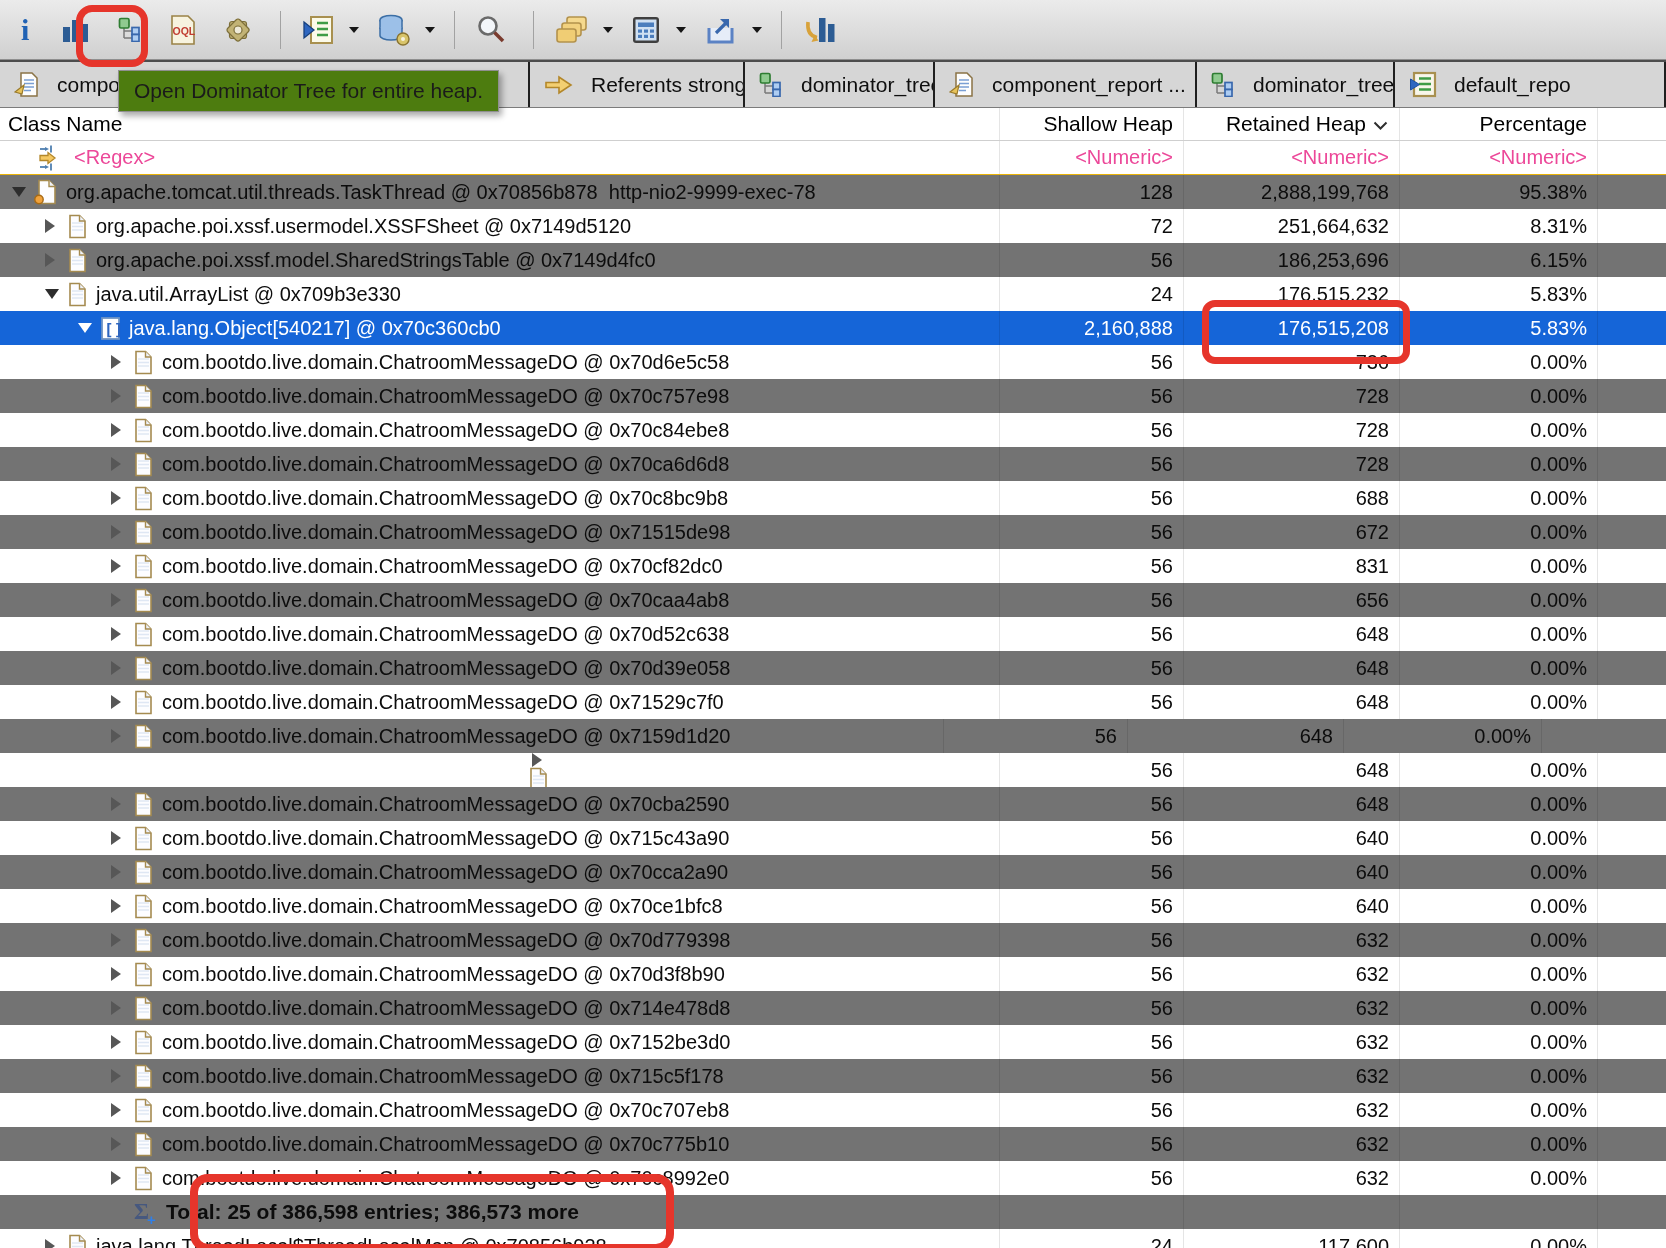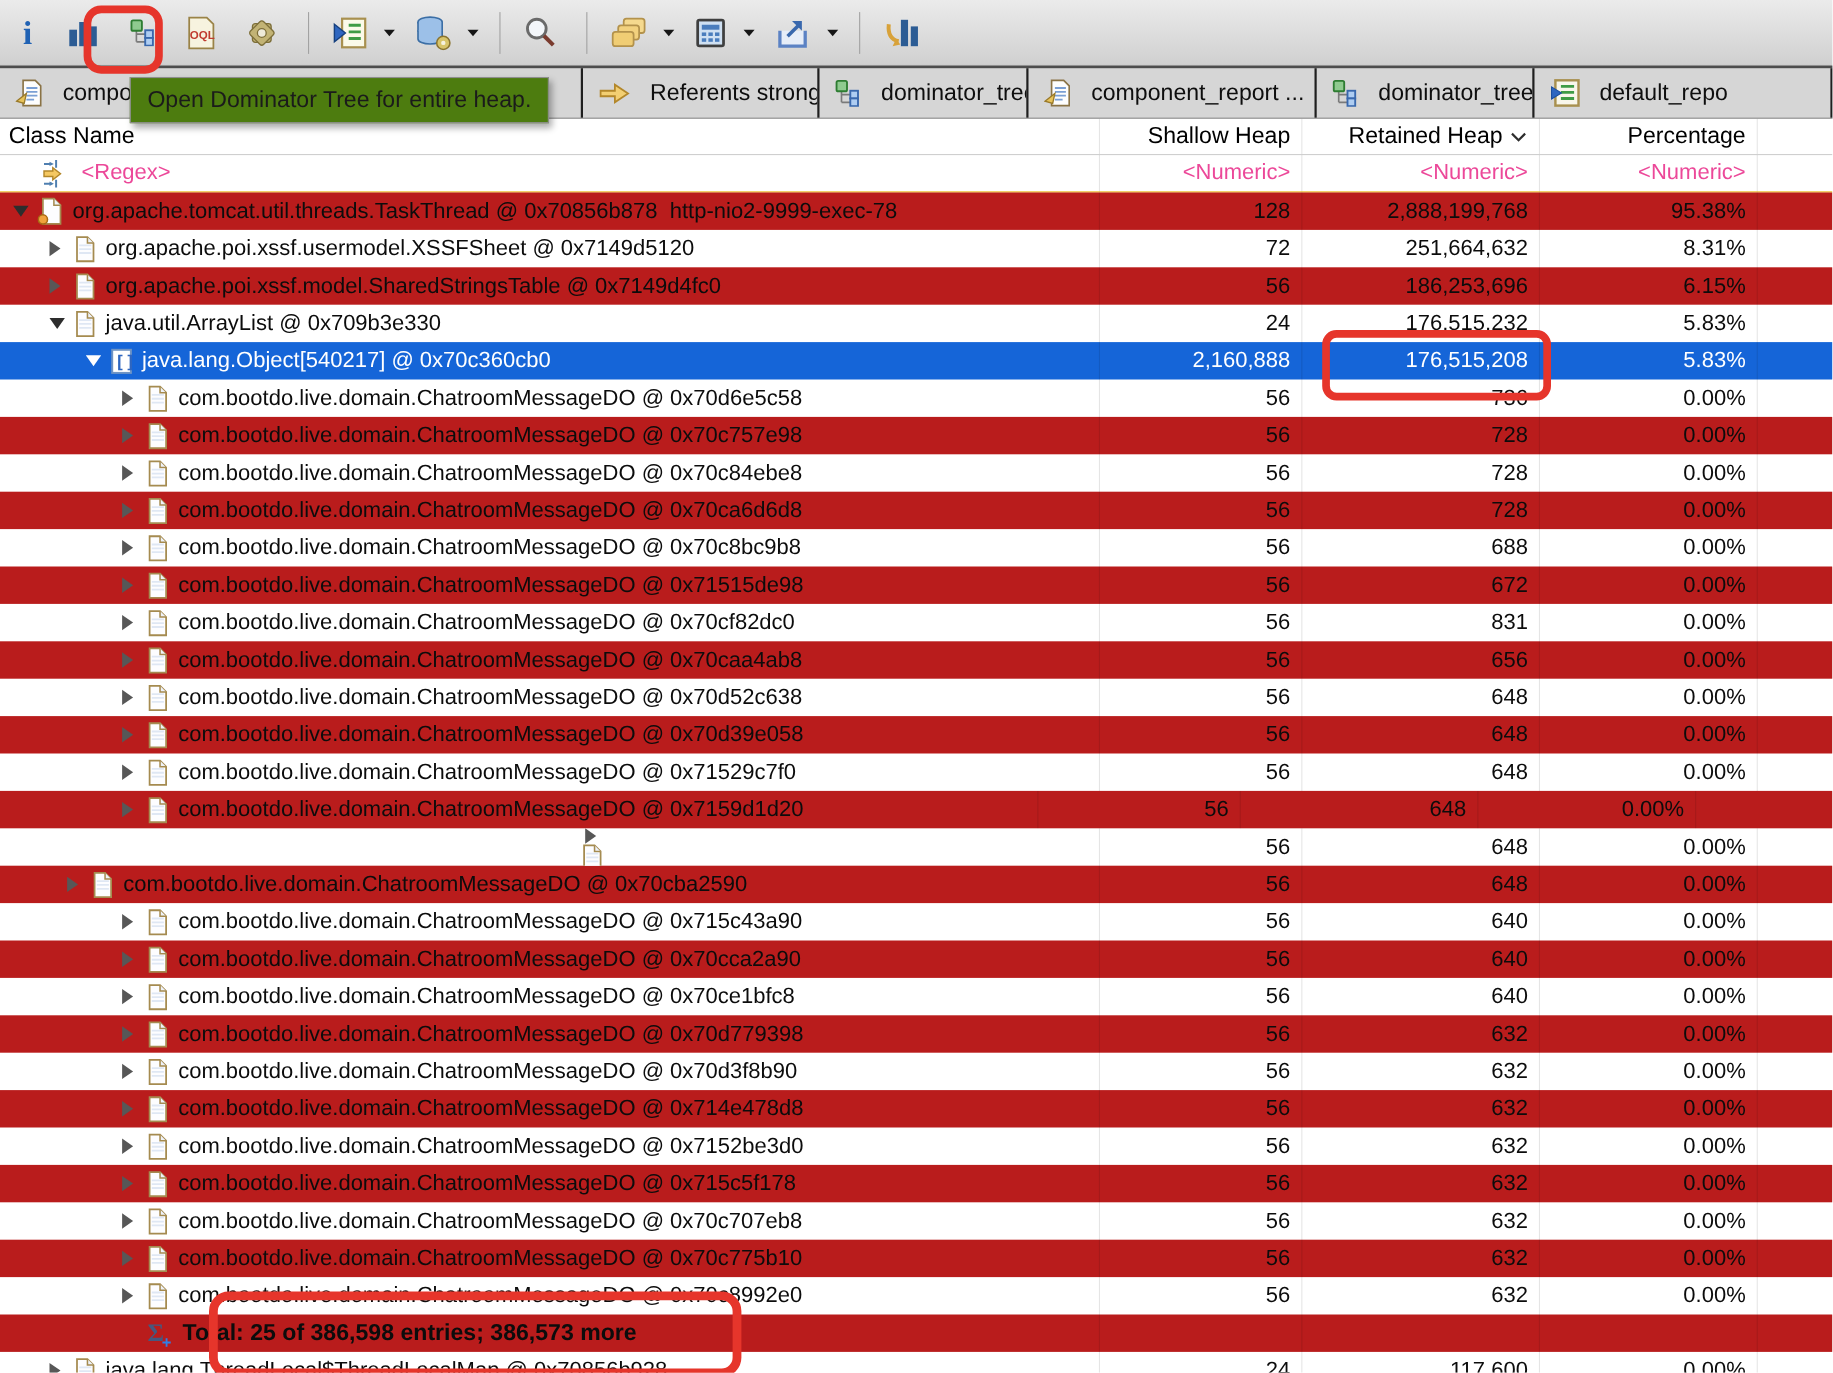--- a/index.html
+++ b/index.html
@@ -23,21 +23,21 @@
 
   #tooltip{position:absolute;left:118px;top:70px;height:40px;background:#4d7c0f;
            border:1px solid #8f8f8f;box-shadow:3px 4px 6px rgba(0,0,0,.33);display:flex;
            align-items:center;padding:0 15px;font-size:21px;color:#1b1b1b;z-index:40;white-space:nowrap}
 
   
   #grid{position:absolute;left:0;top:108px;width:1666px;height:1140px;background:#fff;overflow:hidden}
   .hrow{display:flex;height:32px;border-bottom:1px solid #cfcfcf;font-size:21px;color:#000}
   .frow{display:flex;height:33px;border-bottom:1px solid #eab308;font-size:20px;color:#ec4899}
   .row{display:flex;height:34px;font-size:20px}
-  .row.alt{background:#b91c1c}
+  .row.alt{background:#737373}
   .row.selected{background:#1565d8;color:#fff}
   .row.total{font-weight:bold;font-size:21px}
   .c{height:100%;display:flex;align-items:center;box-sizing:border-box;
      border-right:1px solid rgba(0,0,0,.10);overflow:hidden;flex:none}
   .c.num{justify-content:flex-end;padding-right:10px}
   .fill{flex:1;height:100%}
   .label{white-space:pre}
   .expbox{width:20px;flex:none;display:flex;align-items:center}
   .tri-o{width:0;height:0;border-left:7px solid transparent;border-right:7px solid transparent;
          border-top:10px solid #2d2d2d}
@@ -738,21 +738,21 @@
       </div>
       <div class="c num" style="width: 216px;">
         <span>648</span>
       </div>
       <div class="c num" style="width: 198px;">
         <span>0.00%</span>
       </div>
       <div class="fill"></div>
     </div>
     <div class="row alt">
-      <div class="c" style="width: 1000px; padding-left: 61px;">
+      <div class="c" style="width: 1000px; padding-left: 111px;">
         <span class="expbox">
           <span class="tri-c"></span>
         </span>
         <span class="icon">
           <svg width="21" height="25" viewBox="0 0 21 25">
             <path d="M3 1.5 h9.5 l5.5 5.5 v16.5 h-15 z" fill="#fdfdff" stroke="#a58b50" stroke-width="1.6"></path>
             <path d="M12.5 1.5 v5.5 h5.5" fill="#eef2fa" stroke="#a58b50" stroke-width="1.4"></path>
             <path d="M5 9 h11 M5 12.5 h11 M5 16 h11" stroke="#dfe7f4" stroke-width="1.6"></path>
           </svg>
         </span>

